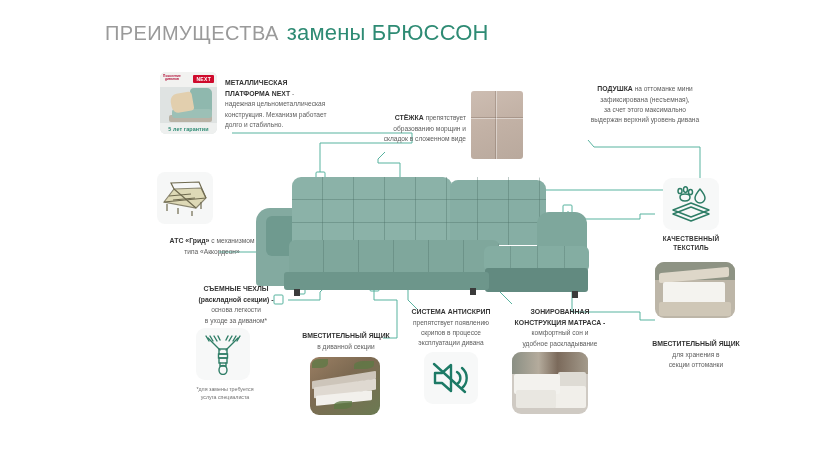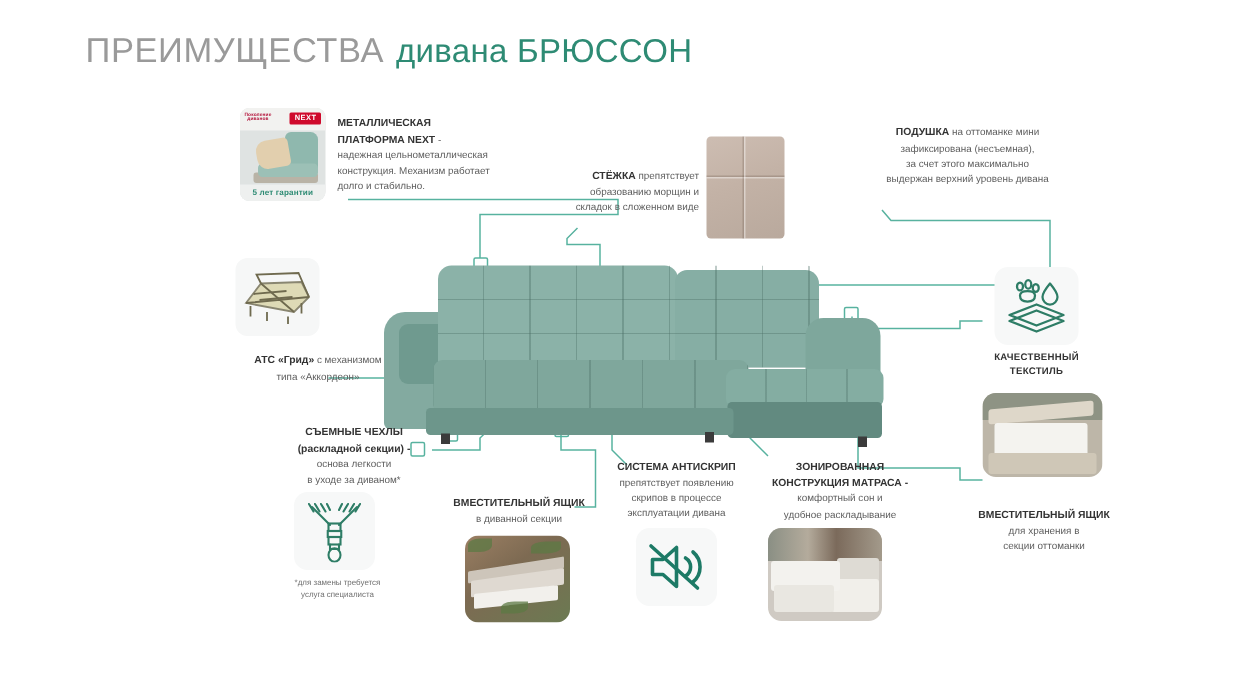--- a/index.html
+++ b/index.html
@@ -6,21 +6,21 @@
   body{
     width:840px;height:450px;overflow:hidden;position:relative;
     font-family:"Liberation Sans","DejaVu Sans",sans-serif;
     color:#4a4a4a;
     -webkit-font-smoothing:antialiased;
   }
   #stage{position:absolute;inset:0;width:840px;height:450px;background:#fff;}
 
   
   .title{position:absolute;left:57px;top:20px;white-space:nowrap;}
-  .title .t1{font-size:23px;color:#9a9a9a;letter-spacing:.4px;font-weight:400;}
+  .title .t1{font-size:20px;color:#9a9a9a;letter-spacing:.4px;font-weight:400;margin-left:48px;}
   .title .t2{font-size:22px;color:#2e8b74;letter-spacing:.2px;font-weight:400;margin-left:8px;}
 
   
   .tb{position:absolute;font-size:6.6px;line-height:1.55;color:#5d5d5d;}
   .tb b{font-weight:bold;color:#333;font-size:6.9px;}
   .tb.c{text-align:center;}
   .tb.r{text-align:right;}
   .tb.l{text-align:left;}
   .note{position:absolute;font-size:5.3px;line-height:1.45;color:#6f6f6f;text-align:center;}
 
@@ -98,21 +98,21 @@
 
   
   #links{position:absolute;left:0;top:0;width:840px;height:450px;pointer-events:none;}
 </style>
 </head>
 <body>
 
 <div id="stage">
 
   <div class="title">
-    <span class="t1">ПРЕИМУЩЕСТВА</span><span class="t2">дивана БРЮССОН</span>
+    <span class="t1">ПРЕИМУЩЕСТВА</span><span class="t2">замены БРЮССОН</span>
   </div>
 
   <svg id="links" viewBox="0 0 840 450">
     <g fill="none" stroke="#4fae9a" stroke-width="1" opacity=".95">
 
       <path d="M232,133 L412,133 L412,143 L320,143 L320,172"></path>
       <rect x="316" y="172" width="9" height="9" rx="1"></rect>
 
       <path d="M385,152 L378,159 L378,163 L400,163 L400,178 L403,181"></path>
       <rect x="400" y="180" width="9" height="9" rx="1"></rect>

